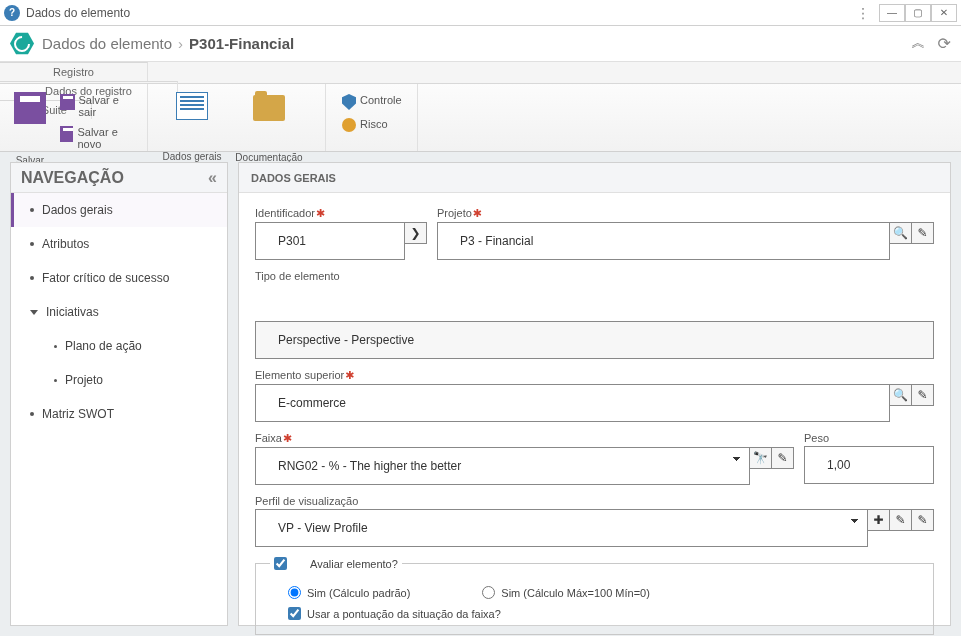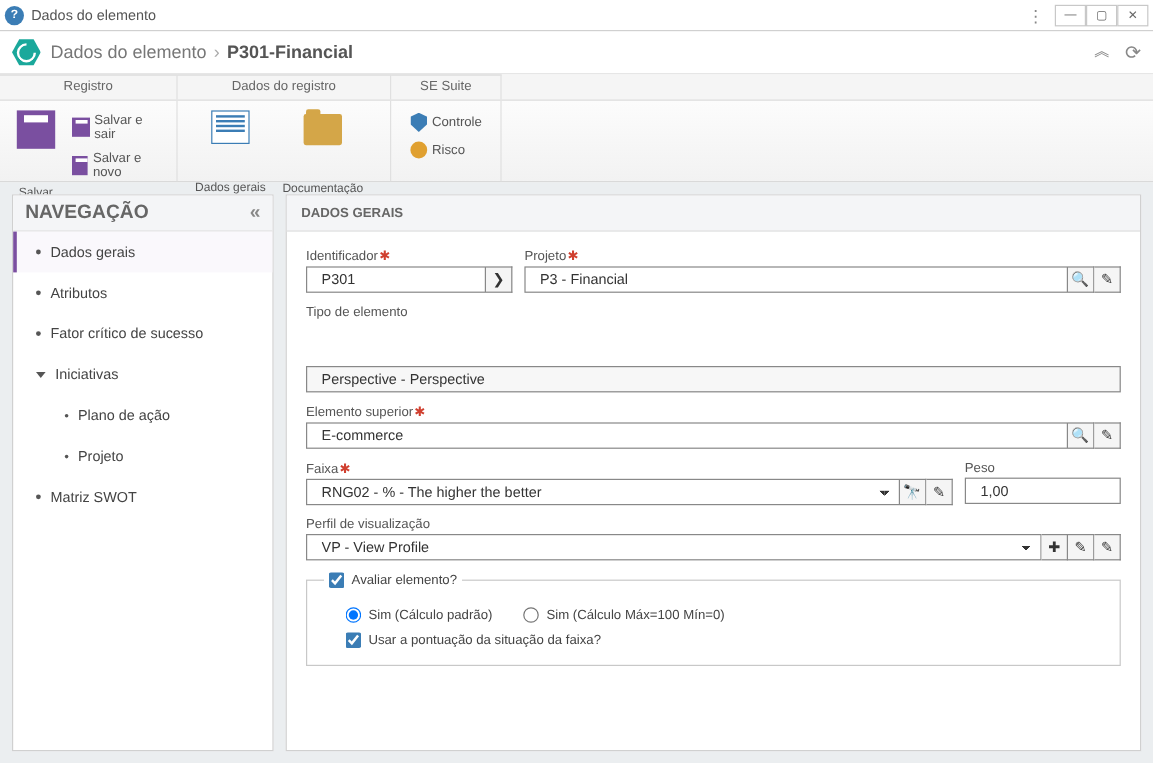--- a/index.html
+++ b/index.html
@@ -18,34 +18,34 @@
 .hex-icon { width: 24px; height: 24px; background: #1aa89b; clip-path: polygon(25% 5%, 75% 5%, 100% 50%, 75% 95%, 25% 95%, 0% 50%); margin-right: 8px; display:flex; align-items:center; justify-content:center; }
 .hex-icon::after { content:""; width:12px; height:12px; border:2px solid #fff; border-radius:50%; border-top-color:transparent; transform:rotate(45deg); }
 .breadcrumb-text { font-size: 15px; color: #777; }
 .breadcrumb-sep { margin: 0 6px; color: #aaa; font-size:15px; }
 .breadcrumb-current { font-size: 15px; font-weight: bold; color: #555; }
 .header-right { margin-left: auto; display: flex; gap: 12px; }
 .collapse-up { color:#888; cursor:pointer; font-size:14px; }
 .refresh-icon { color:#888; cursor:pointer; font-size:16px; }
 
 
-.ribbon-tabs { height: 22px; display: flex; background: #f5f5f5; border-bottom: 1px solid #d8d8d8; }
+.ribbon-tabs { height: 22px; display: flex; background: #f5f5f5; border-bottom: 1px solid #d8d8d8; flex-direction: column; }
 .ribbon-tab { padding: 3px 0; font-size: 11px; color: #666; text-align:center; border-right: 1px solid #e0e0e0; border-top: 1px solid #d8d8d8; }
 .rt1 { width: 148px; }
 .rt2 { width: 178px; }
 .rt3 { width: 92px; }
 
 
 .ribbon { height: 68px; display: flex; background: linear-gradient(#fcfcfc,#f2f2f2); border-bottom: 1px solid #d0d0d0; }
 .ribbon-group { display: flex; align-items: flex-start; padding: 4px 8px; border-right: 1px solid #e0e0e0; }
 .rb-bigbtn { display: flex; flex-direction: column; align-items: center; width: 50px; cursor:pointer; padding-top:4px;gap:27px; }
 .rb-bigbtn-icon { width: 32px; height: 32px; margin-bottom: 4px; }
 .rb-bigbtn-label { font-size: 10px; color: #555; text-align:center; line-height:1.1; }
 .rb-smallcol { display: flex; flex-direction: column; gap: 4px; padding-top:4px; margin-left:4px; }
-.rb-smallbtn { display: flex; align-items: center; gap: 4px; font-size: 11px; color: #555; cursor:pointer; padding:2px 4px; }
+.rb-smallbtn { display: flex; gap: 4px; font-size: 11px; color: #555; cursor:pointer; padding:2px 4px; }
 .rb-smallicon { width: 16px; height: 16px; }
 
 .save-icon { background: #7a4fa0; position:relative; }
 .save-icon::after { content:""; position:absolute; top:4px; left:6px; width:20px; height:6px; background:#fff; }
 .save-small { width:16px; height:16px; background:#7a4fa0; position:relative; }
 .save-small::after { content:""; position:absolute; top:2px; left:3px; width:10px; height:3px; background:#fff; }
 .doc-icon { width:32px; height:26px; background:#d4a648; border-radius:2px; position:relative; margin-top:3px; }
 .doc-icon::before { content:""; position:absolute; top:-4px; left:2px; width:12px; height:4px; background:#d4a648; border-radius:2px 2px 0 0; }
 .form-icon { width:32px; height:28px; background:#fff; border:1px solid #3b7db5; display:flex; flex-direction:column; gap:2px; padding:3px; }
 .form-icon span { height:2px; background:#3b7db5; }
@@ -67,29 +67,29 @@
 
 
 .content { flex: 1; background: #fff; border: 1px solid #d0d0d0; padding: 0; }
 .content-header { height: 30px; background: #f4f5f7; border-bottom: 1px solid #e0e0e0; display: flex; align-items: center; padding: 0 12px; font-size: 11px; font-weight: bold; color: #666; }
 .form-body { padding: 14px 16px; }
 .form-row { display: flex; gap: 10px; margin-bottom: 10px; }
 .form-col { display: flex; flex-direction: column; }
 .form-label { font-size: 11px; color: #555; margin-bottom: 2px; }
 .req-star { color: #d04030; margin-left:1px; }
 .input-wrap { display: flex; }
-.text-input { border: 1px solid #888; height: 22px; padding: 2px 12px; font-size: 12px; color: #333; background:#fff; }
+.text-input { border: 1px solid #888; height: 38px; padding: 2px 22px; font-size: 12px; color: #333; background:#fff; }
 .text-input.ro { background:#f7f7f7;margin-top:37px; }
 .btn-sq { width: 22px; height: 22px; border: 1px solid #888; border-left:none; background: #f5f5f5; display:flex; align-items:center; justify-content:center; cursor:pointer; font-size:12px; color:#333; }
 select.text-input { appearance: none; background-image: linear-gradient(45deg, transparent 50%, #333 50%), linear-gradient(135deg, #333 50%, transparent 50%); background-position: calc(100% - 12px) 9px, calc(100% - 8px) 9px; background-size: 4px 4px, 4px 4px; background-repeat: no-repeat; padding-right: 22px; }
 
 .fieldset { border: 1px solid #c8c8c8; padding: 10px 14px 14px; margin-top: 4px; }
-.fieldset-legend { display: flex; align-items: center; gap: 6px; font-size: 11px; color: #444; padding: 0 4px; }
+.fieldset-legend { display: flex; align-items: center; gap: 23px; font-size: 11px; color: #444; padding: 0 4px; }
 .checkbox { width:13px; height:13px; accent-color: #3b7db5; }
-.radio-row { display: flex; gap: 26px; margin: 6px 0 8px 18px; }
+.radio-row { display: flex; gap: 72px; margin: 6px 0 8px 18px; }
 .radio-opt { display: flex; align-items: center; gap: 6px; font-size: 11px; color: #444; }
 .check-row { display: flex; align-items: center; gap: 6px; font-size: 11px; color: #444; margin-left: 18px; }
 </style>
 </head>
 <body>
 
 <div class="titlebar">
   <div class="titlebar-icon">?</div>
   <div class="titlebar-title">Dados do elemento</div>
   <div class="titlebar-dots">⋮</div>

